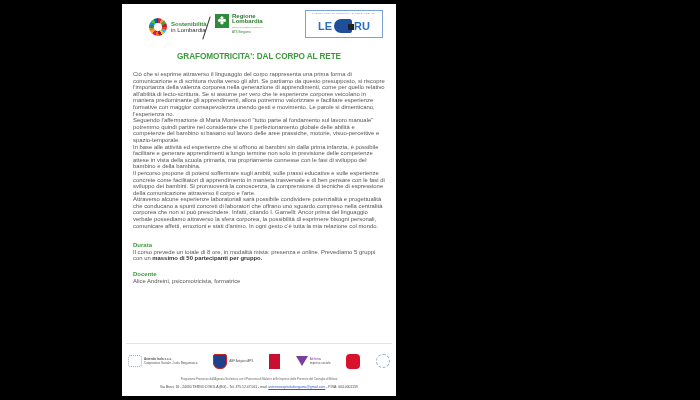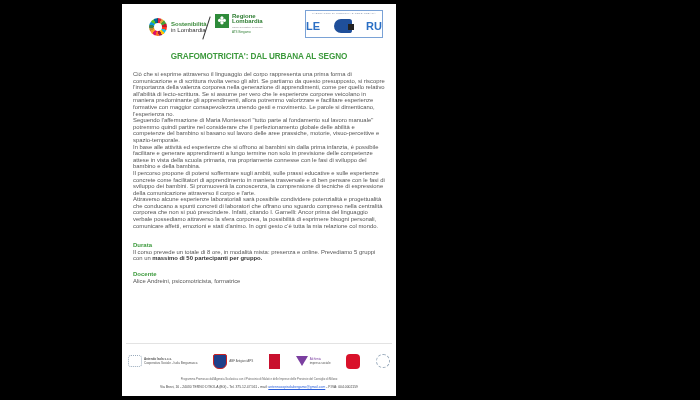--- a/index.html
+++ b/index.html
@@ -23,21 +23,21 @@
   .sost-text b { color:#3a8a3a; font-weight:bold; }
   .slash { position:absolute; left:84px; top:2px; width:1px; height:24px; background:#333; transform:rotate(18deg); }
   .logo-reg { position:absolute; left:93px; top:0px; display:flex; gap:3px; }
   .reg-box { width:14px; height:14px; background:#2e8b3a; color:#fff; font-size:10px; line-height:14px; text-align:center; font-weight:bold; }
   .reg-text { font-size:6px; line-height:5px; color:#2e7d32; font-weight:bold; }
   .reg-sub { font-size:2.5px; line-height:3px; color:#888; font-weight:normal; }
   .reg-ats { font-size:3px; color:#2e7d32; font-weight:normal; }
   .logo-lecru {
     position:absolute; left:183px; top:-4px; width:78px; height:28px;
     border:1px solid #7aa2d6; box-sizing:border-box;
-    display:flex; align-items:center; justify-content:space-between; gap:2px;
+    display:flex; align-items:center; justify-content:center; gap:2px;
   }
   .lecru-top { position:absolute; top:1px; left:4px; right:4px; font-size:2.5px; color:#7a8ca8; text-align:center; letter-spacing:0.3px; }
   .lecru-le, .lecru-ru { font-size:11px; font-weight:bold; color:#2b6fc4; margin-top:3px; }
   .lecru-c { width:18px; height:14px; background:#1f4f9a; border-radius:8px 3px 3px 8px; margin-top:3px; position:relative; }
   .lecru-c::after { content:""; position:absolute; right:-2px; top:5px; width:6px; height:6px; background:#222; }
   .title {
     position:absolute; top:48px; left:0; width:274px; text-align:center;
     color:#3d9a3d; font-weight:bold; font-size:8.2px; letter-spacing:-0.1px;
   }
   .body-text {
@@ -85,21 +85,21 @@
       </div>
     </div>
     <div class="logo-lecru">
       <div class="lecru-top">LABORATORI DI CRESCITA E RETE URBANA</div>
       <span class="lecru-le">LE</span>
       <div class="lecru-c"></div>
       <span class="lecru-ru">RU</span>
     </div>
   </div>
 
-  <div class="title">GRAFOMOTRICITA': DAL URBANA AL SEGNO</div>
+  <div class="title">GRAFOMOTRICITA': DAL CORPO AL RETE</div>
 
   <div class="body-text">
     <p>Ciò che si esprime attraverso il linguaggio del corpo rappresenta una prima forma di comunicazione e di scrittura rivolta verso gli altri. Se partiamo da questo presupposto, si riscopre l'importanza della valenza corporea nella generazione di apprendimenti, come per quello relativo all'abilità di lecto-scrittura. Se si assume per vero che le esperienze corporee veicolano in maniera predominante gli apprendimenti, allora potremmo valorizzare e facilitare esperienze formative con maggior consapevolezza unendo gesti e movimento. Le parole si dimenticano, l'esperienza no.</p>
     <p>Seguendo l'affermazione di Maria Montessori "tutto parte al fondamento sul lavoro manuale" potremmo quindi partire nel considerare che il perfezionamento globale delle abilità e competenze del bambino si basano sul lavoro delle aree prassiche, motorie, visuo-percettive e spazio-temporale.</p>
     <p>In base alle attività ed esperienze che si offrono ai bambini sin dalla prima infanzia, è possibile facilitare e generare apprendimenti a lungo termine non solo in previsione delle competenze attese in vista della scuola primaria, ma propriamente connesse con le fasi di sviluppo del bambino e della bambina.</p>
     <p>Il percorso propone di potersi soffermare sugli ambiti, sulle prassi educative e sulle esperienze concrete come facilitatori di apprendimento in maniera trasversale e di ben pensare con le fasi di sviluppo dei bambini. Si promuoverà la conoscenza, la comprensione di tecniche di espressione della comunicazione attraverso il corpo e l'arte.</p>
     <p>Attraverso alcune esperienze laboratoriali sarà possibile condividere potenzialità e progettualità che conducano a spunti concreti di laboratori che offrano uno sguardo compreso nella centralità corporea che non si può prescindere. Infatti, citando I. Gamelli: Ancor prima del linguaggio verbale possediamo attraverso la sfera corporea, la possibilità di esprimere bisogni personali, comunicare affetti, emozioni e stati d'animo. In ogni gesto c'è tutta la mia relazione col mondo.</p>
 
     <div class="section-head" style="margin-top:13px">Durata</div>
     <p class="section-body"><span>Il corso prevede un totale di 8 ore, in modalità mista: presenza e online. Prevediamo 5 gruppi con un </span><b>massimo di 50 partecipanti per gruppo.</b></p>

